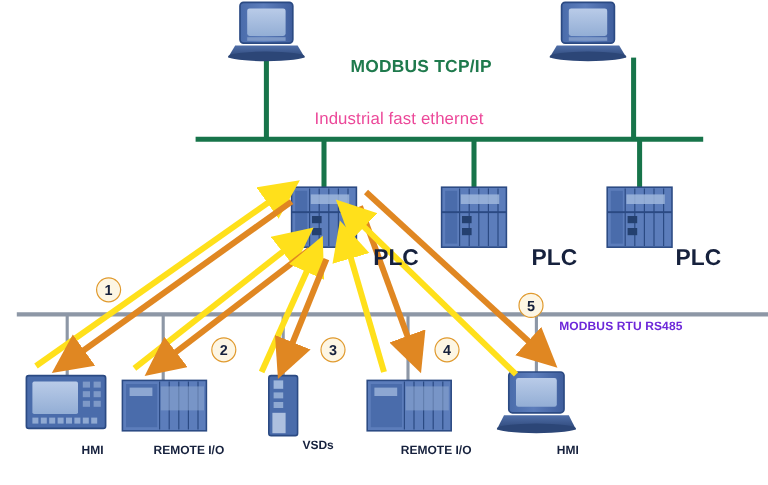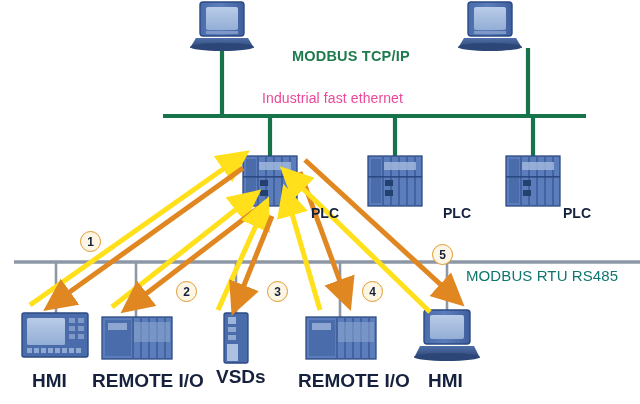--- a/index.html
+++ b/index.html
@@ -7,25 +7,25 @@
        font-family:"Liberation Sans","DejaVu Sans",sans-serif;}
   #stage{position:relative;width:640px;height:404px;background:#fff;}
   #svgroot{position:absolute;left:0;top:0;width:640px;height:404px;}
 
   .lbl{position:absolute;white-space:nowrap;}
 
   .lbl-modbus-tcp{left:292px;top:48px;font-size:14.5px;font-weight:bold;
                   color:#1f7a4d;letter-spacing:.2px;}
   .lbl-ethernet{left:262px;top:90px;font-size:14px;font-weight:normal;
                 color:#ec4899;letter-spacing:.1px;}
-  .lbl-rtu{left:466px;top:267px;font-size:15px;font-weight:normal;
-           color:#0f766e;letter-spacing:.1px;}
-
-  .lbl-dev{font-size:19px;font-weight:bold;color:#16213d;}
-  .lbl-plc{font-size:14px;font-weight:bold;color:#16213d;padding-left:28px;}
+  .lbl-rtu{left:466px;top:267px;font-size:10px;font-weight:bold;
+           color:#6d28d9;letter-spacing:.1px;}
+
+  .lbl-dev{font-size:10px;font-weight:bold;color:#16213d;margin-left:36px;}
+  .lbl-plc{font-size:19px;font-weight:bold;color:#16213d;padding-left:28px;}
 
   .plc1-lbl{left:283px;top:205px;}
   .plc2-lbl{left:415px;top:205px;}
   .plc3-lbl{left:535px;top:205px;}
 
   .hmi1-lbl{left:32px;top:370px;}
   .rio1-lbl{left:92px;top:370px;}
   .vsd-lbl{left:216px;top:366px;}
   .rio2-lbl{left:298px;top:370px;}
   .hmi2-lbl{left:428px;top:370px;}

